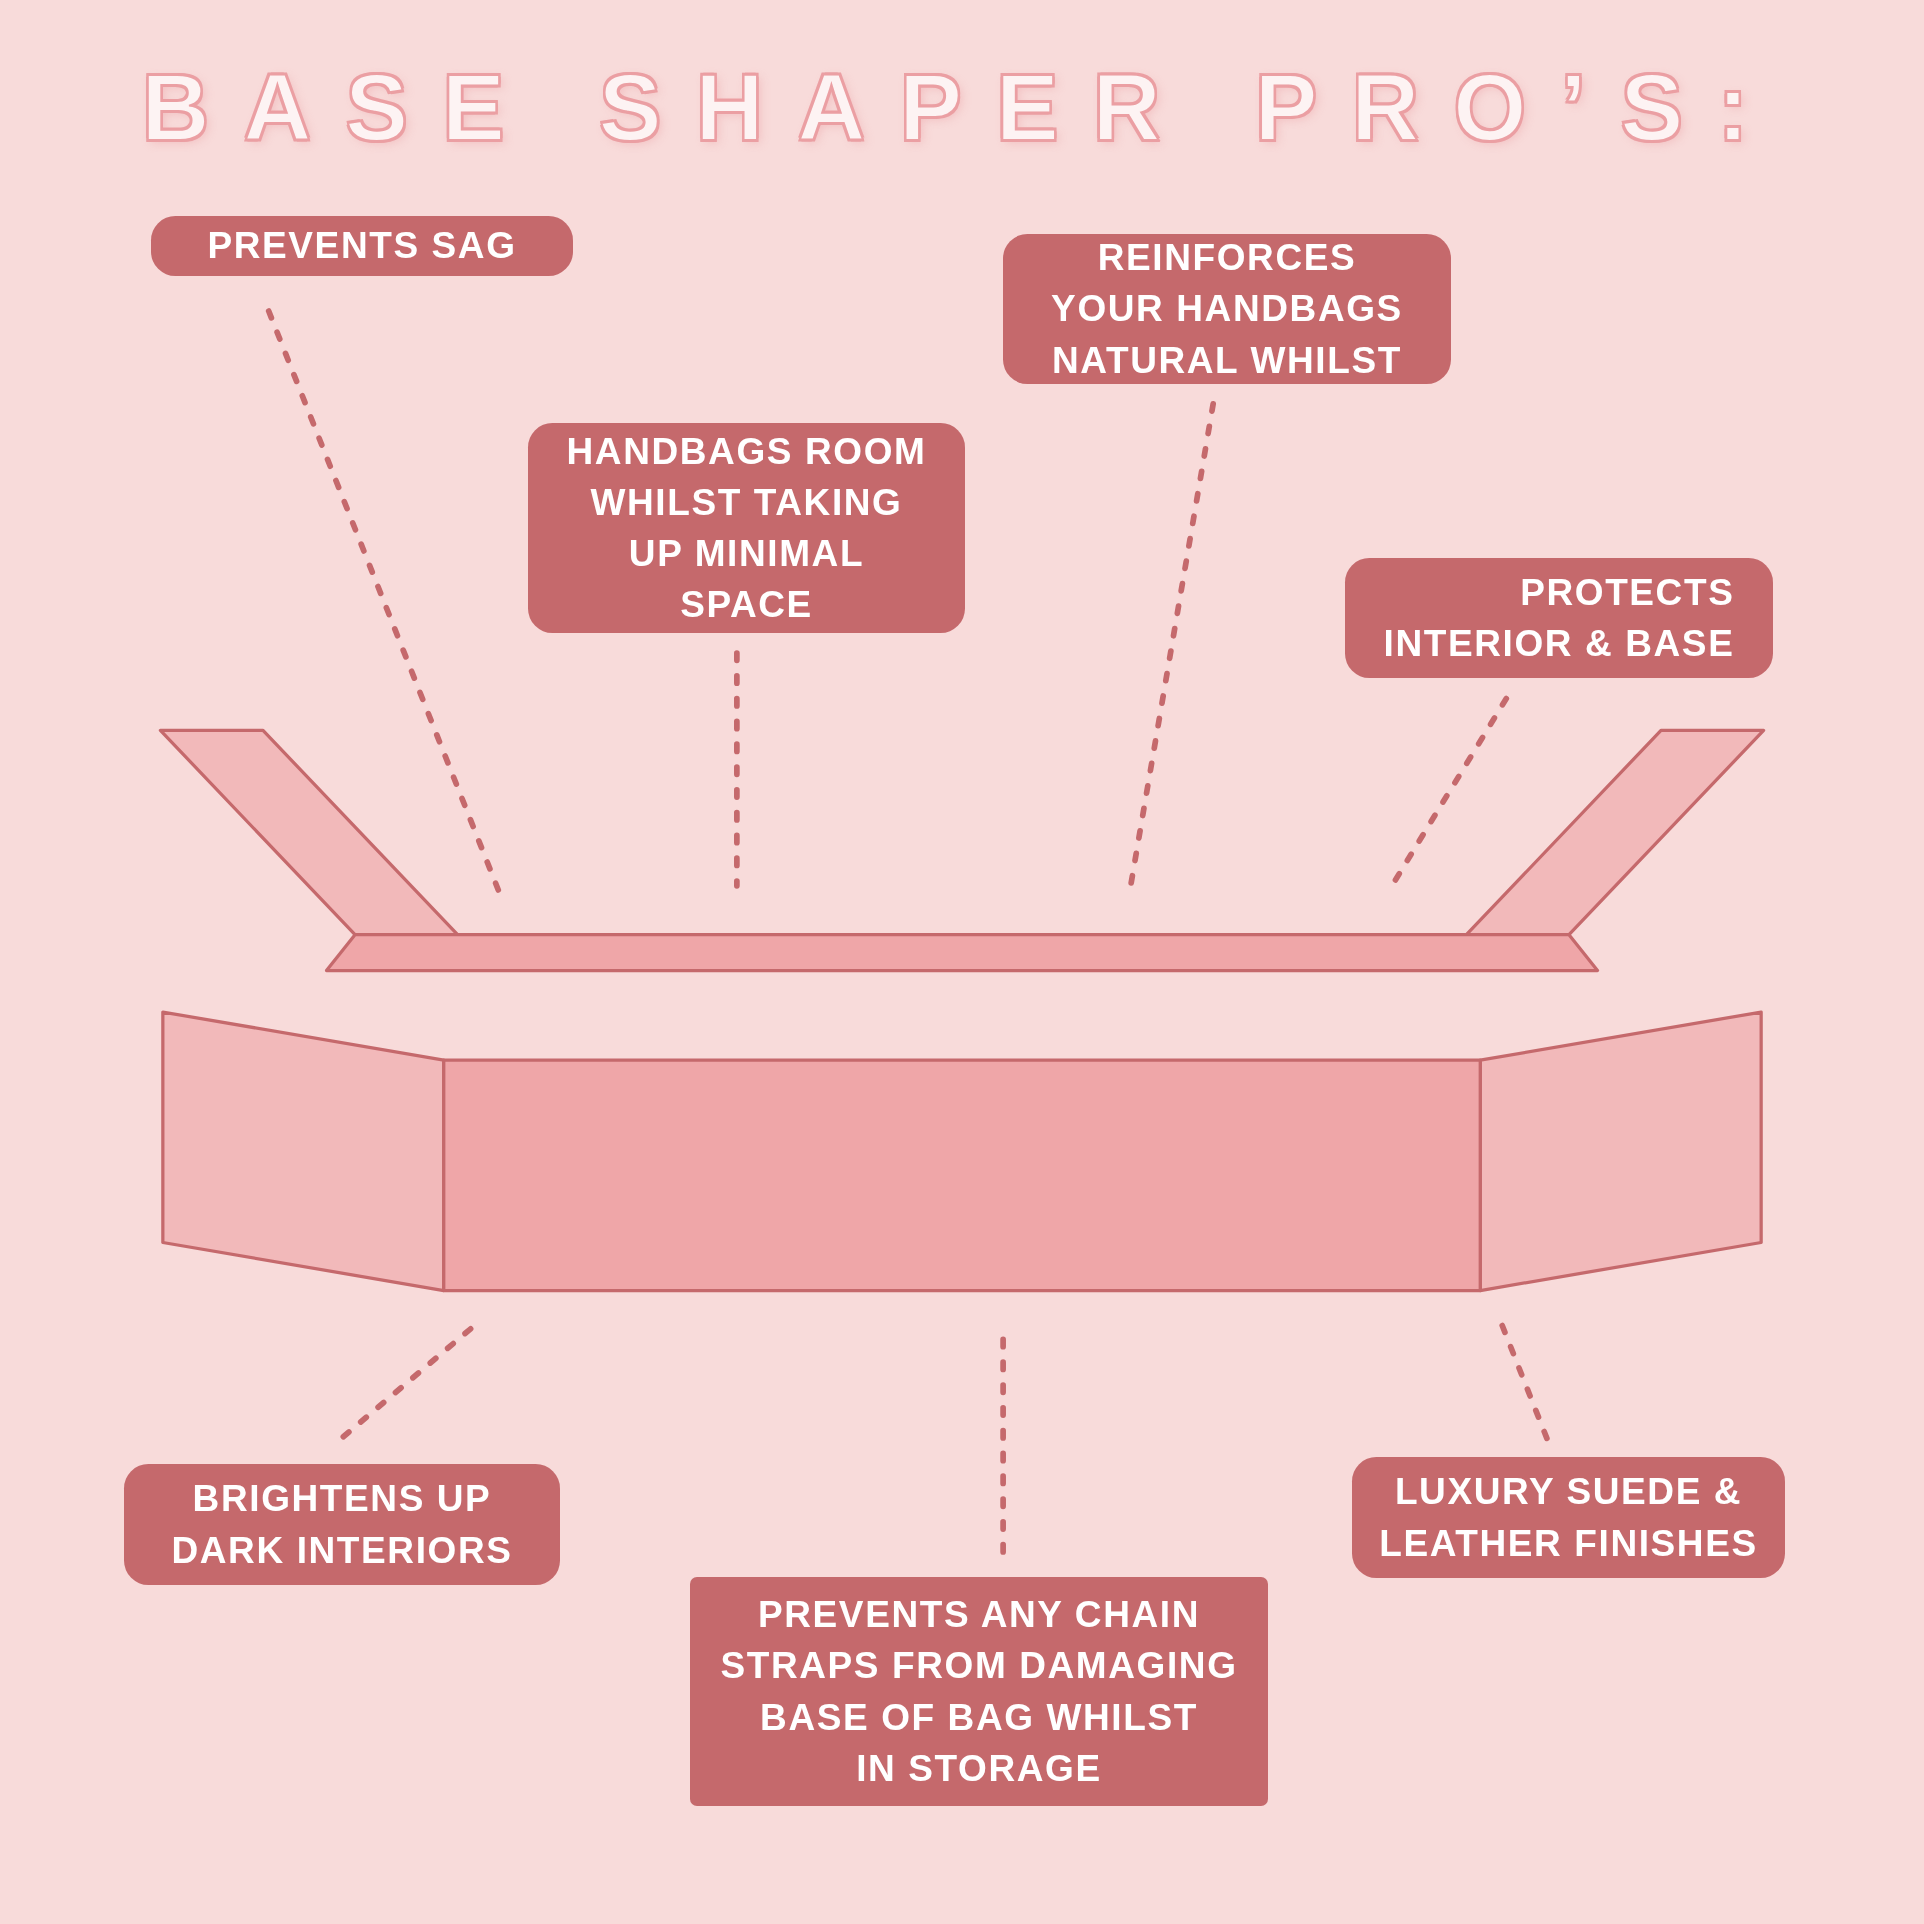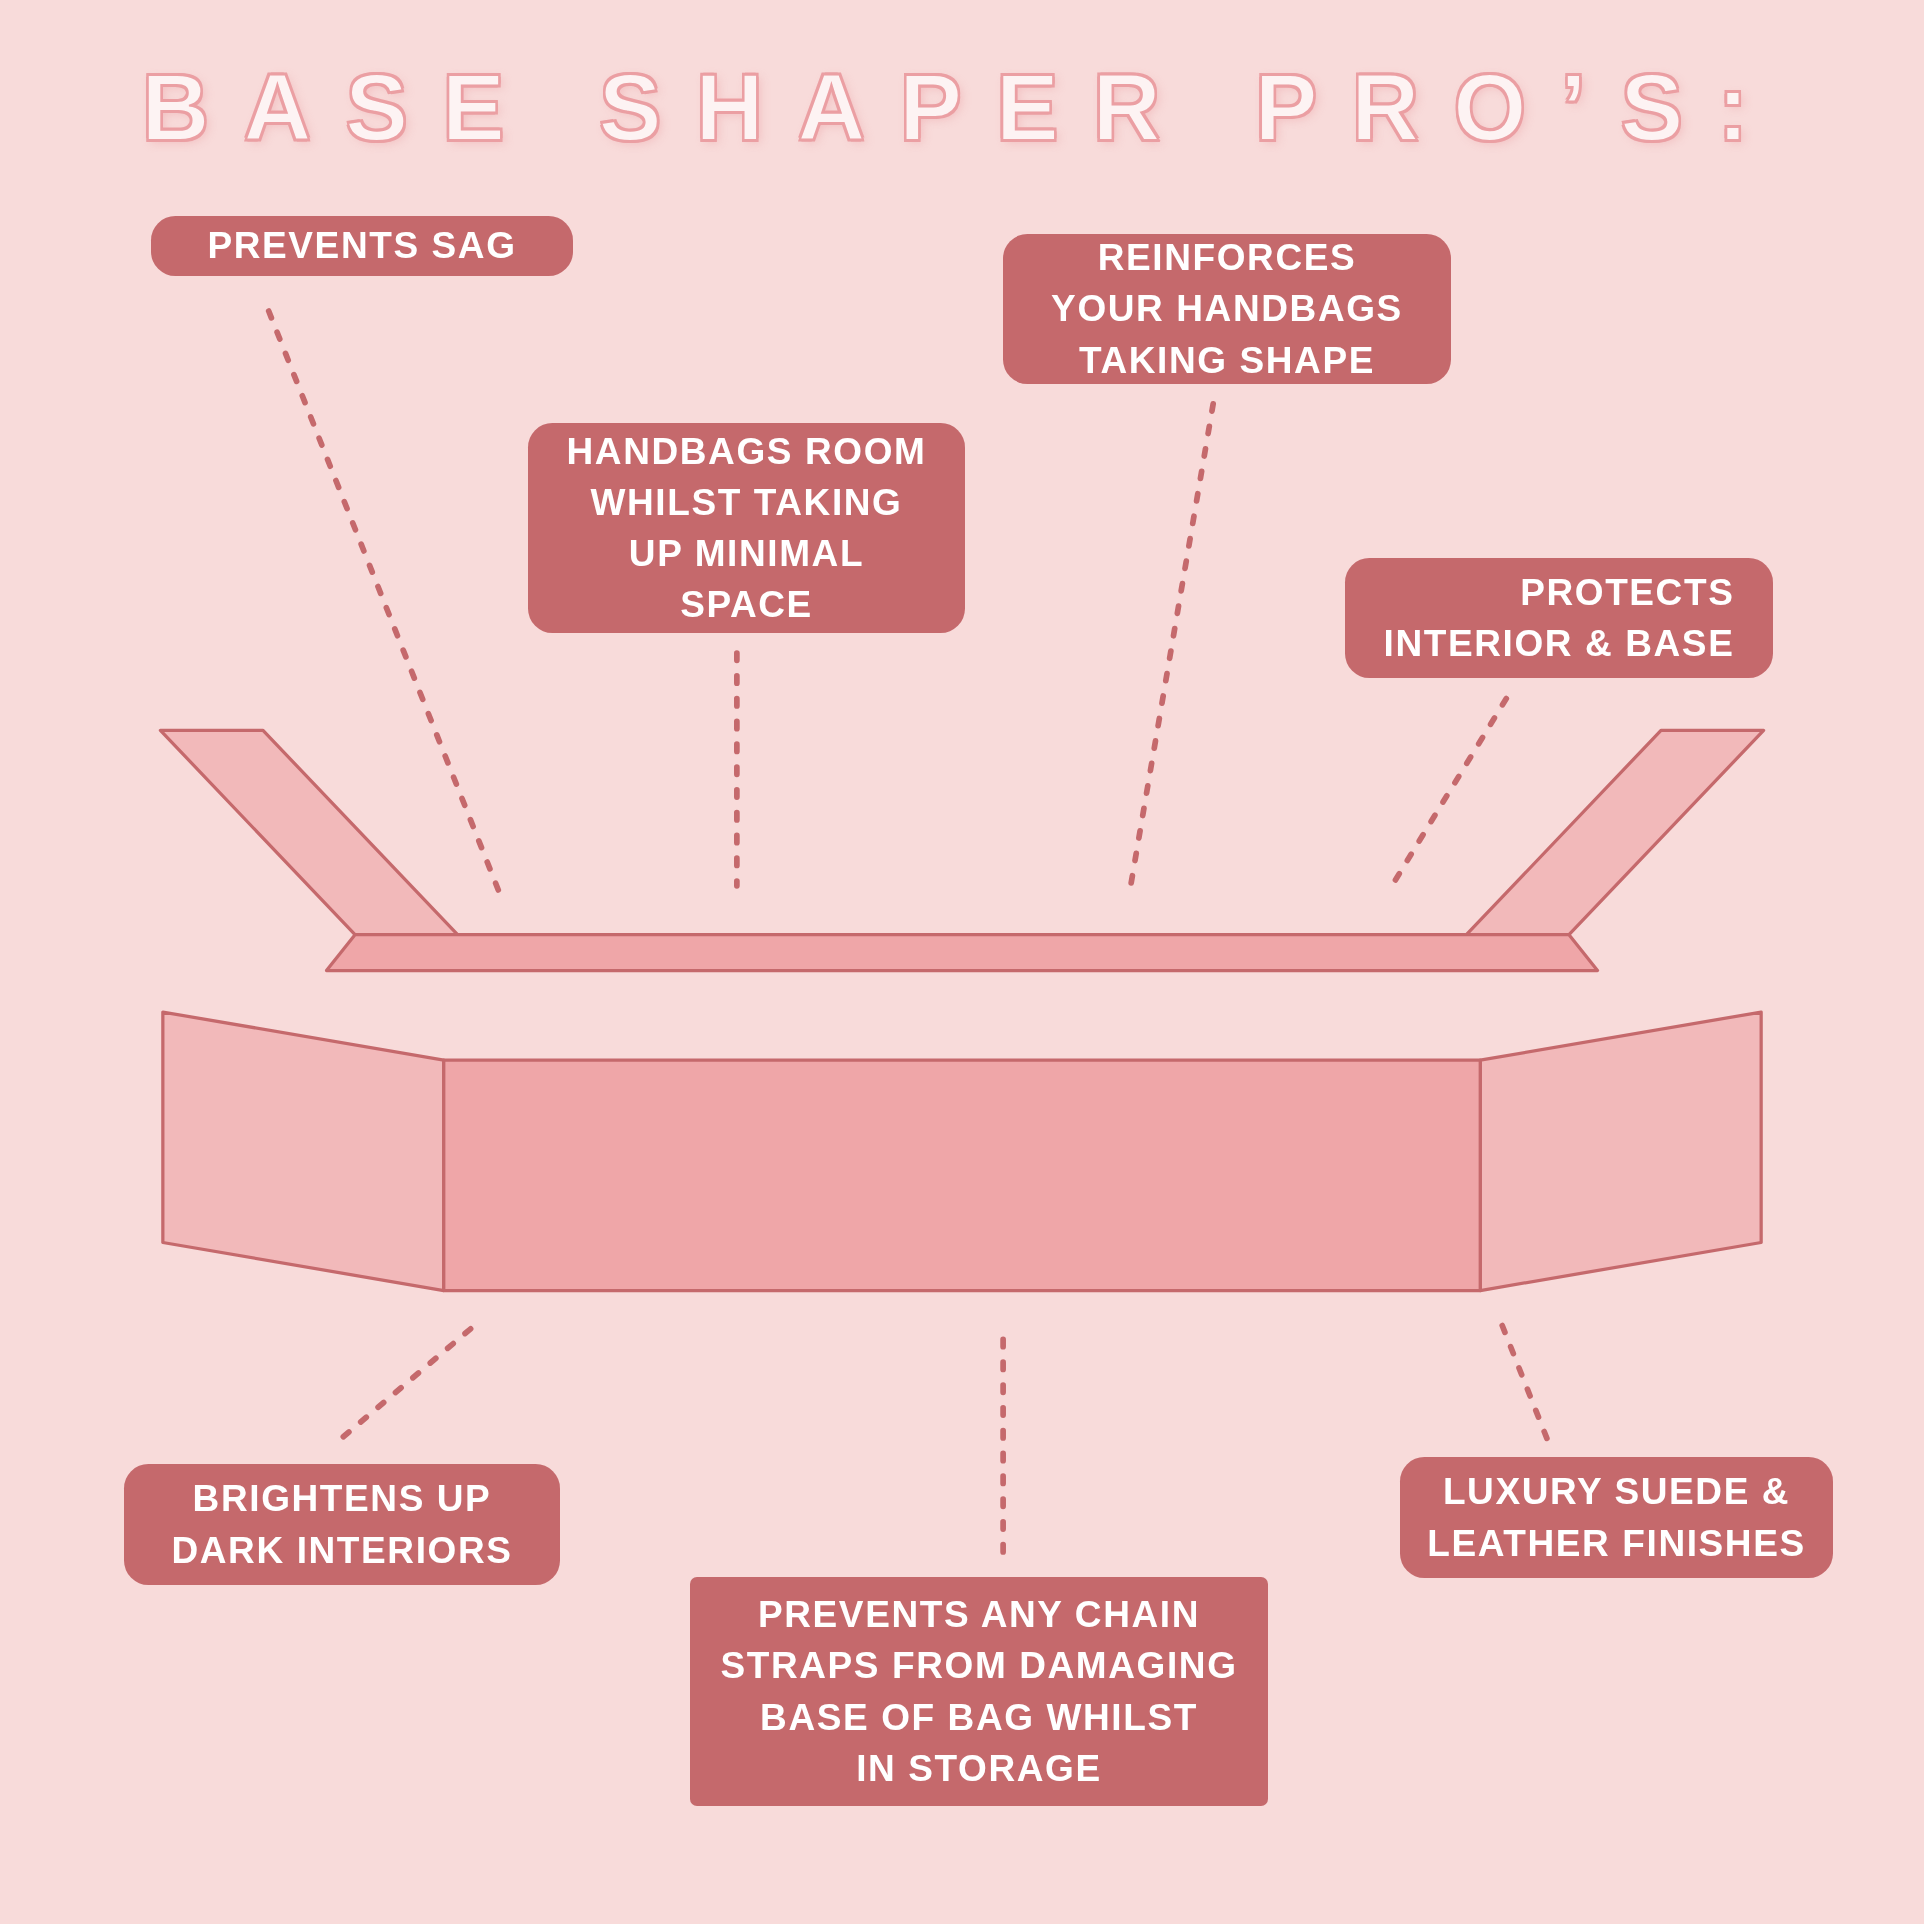--- a/index.html
+++ b/index.html
@@ -96,35 +96,35 @@
 
     <polygon class="shape light" points="200,1243 545,1302 545,1585 200,1526"></polygon>
     <polygon class="shape light" points="1818,1302 2163,1243 2163,1526 1818,1585"></polygon>
     <polygon class="shape dark" points="545,1302 1818,1302 1818,1585 545,1585"></polygon>
   </svg>
 
   <div class="callout" style="left:151px;top:216px;width:422px;height:60px;">PREVENTS SAG</div>
 
   <div class="callout" style="left:1003px;top:234px;width:448px;height:150px;">REINFORCES
 YOUR HANDBAGS
-TAKING SHAPE</div>
+NATURAL WHILST</div>
 
   <div class="callout" style="left:528px;top:423px;width:437px;height:210px;">HANDBAGS ROOM
 WHILST TAKING
 UP MINIMAL
 SPACE</div>
 
   <div class="callout" style="left:1345px;top:558px;width:428px;height:120px;text-align:right;">PROTECTS
 INTERIOR &amp; BASE</div>
 
   <div class="callout" style="left:124px;top:1464px;width:436px;height:121px;">BRIGHTENS UP
 DARK INTERIORS</div>
 
   <div class="callout" style="left:690px;top:1577px;width:578px;height:229px;border-radius:7px;">PREVENTS ANY CHAIN
 STRAPS FROM DAMAGING
 BASE OF BAG WHILST
 IN STORAGE</div>
 
-  <div class="callout" style="left:1352px;top:1457px;width:433px;height:121px;margin-left:48px;">LUXURY SUEDE &amp;
+  <div class="callout" style="left:1352px;top:1457px;width:433px;height:121px;">LUXURY SUEDE &amp;
 LEATHER FINISHES</div>
 
 </div>
 
 
 </body></html>

